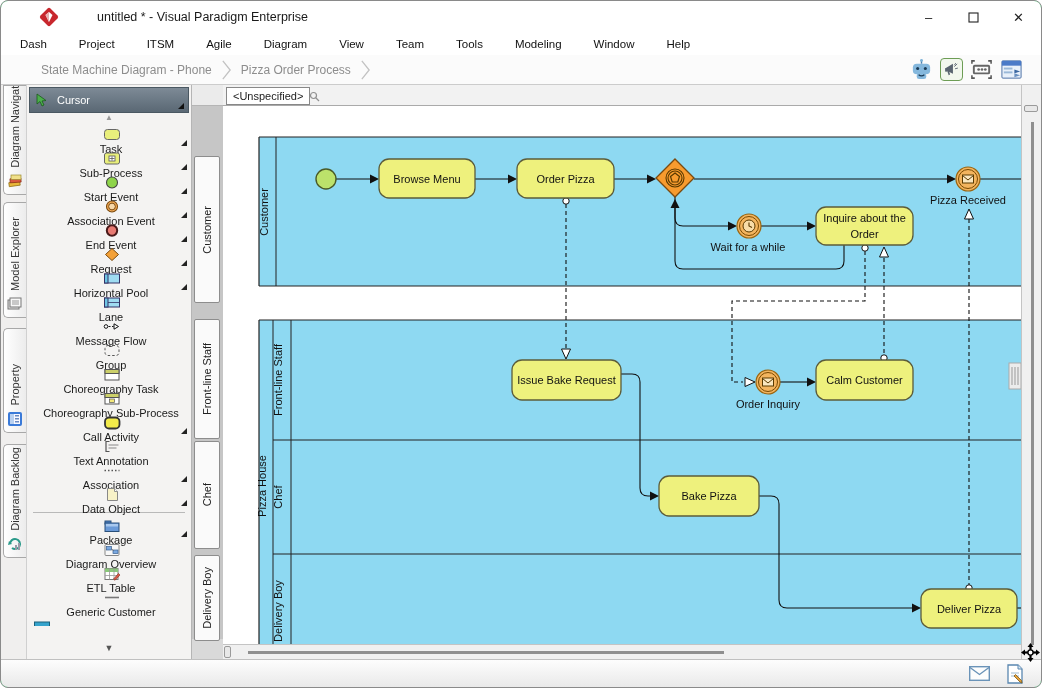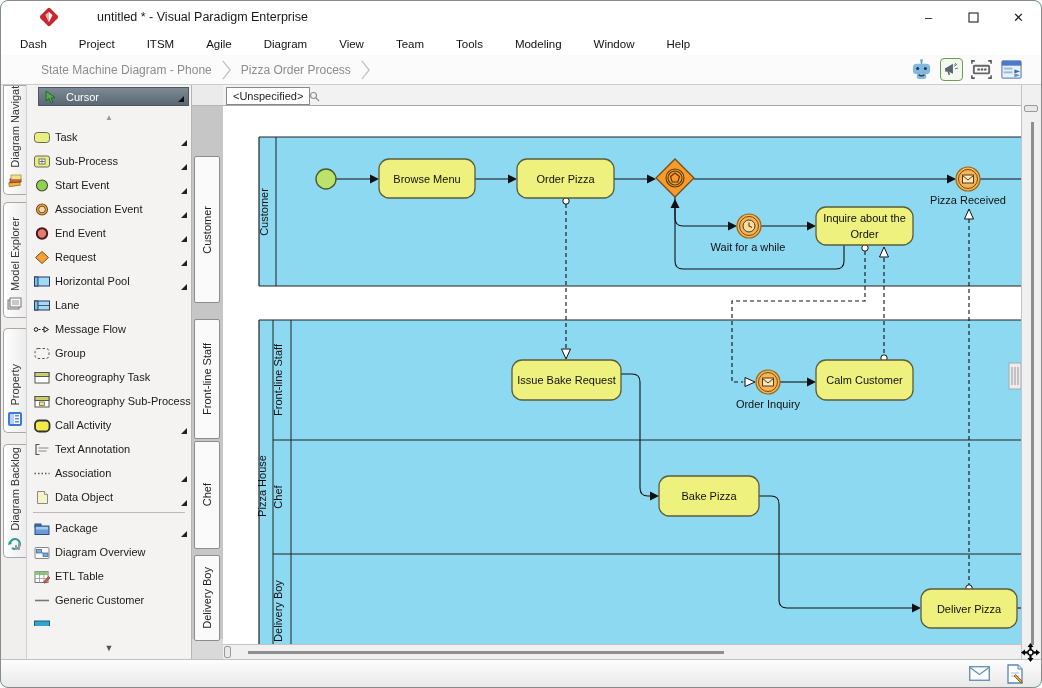--- a/index.html
+++ b/index.html
@@ -20,26 +20,26 @@
 .tb-icon { width:23px; height:23px; display:flex; align-items:center; justify-content:center; }
 .tb-boxed { border:1.5px solid #6d9d55; border-radius:4px; background:#f2f8ee; }
 .main { flex:1; display:flex; min-height:0; }
 
 .side-tabs { width:26px; background:#f0efee; position:relative; flex:0 0 26px; border-right:1px solid #d0d0d0; }
 .stab { position:absolute; left:2px; width:23px; border:1px solid #a8a8a8; border-right:none; border-radius:5px 0 0 5px; background:linear-gradient(90deg,#ffffff,#ececec); display:flex; flex-direction:column; align-items:center; justify-content:flex-end; padding-bottom:5px; overflow:hidden; }
 .stab .vtext { writing-mode:vertical-rl; transform:rotate(180deg); font-size:11px; color:#333; flex:0 0 auto; margin-bottom:5px; }
 .stab svg { flex:0 0 auto; }
 
 .palette { width:165px; background:#f4f3f2; position:relative; flex:0 0 165px; border-right:1px solid #b5b5b5; overflow:hidden; }
-.cursor-row { position:absolute; top:2px; left:11px; right:2px; height:19px; background:linear-gradient(#7d8a96,#5a6874); border:1px solid #4a5862; display:flex; align-items:center; color:#fff; font-size:11px; }
+.cursor-row { position:absolute; top:2px; left:2px; right:2px; height:26px; background:linear-gradient(#7d8a96,#5a6874); border:1px solid #4a5862; display:flex; align-items:center; color:#fff; font-size:11px; }
 .cursor-row .picon { margin-left:3px; }
 .cursor-row .plabel { margin-left:6px; color:#fff; }
 .pal-up { position:absolute; top:28px; left:0; right:0; text-align:center; font-size:8px; color:#999; }
 .prows { position:absolute; top:40px; left:0; right:0; }
-.prow { height:24px; display:flex; align-items:center; position:relative; }
+.prow { height:24px; display:flex; align-items:center; position:relative;flex-direction:column; }
 .picon { width:18px; height:16px; margin-left:6px; display:flex; align-items:center; justify-content:center; flex:0 0 18px; }
 .plabel { margin-left:4px; font-size:11px; color:#1a1a1a; white-space:nowrap; }
 .fly { position:absolute; right:4px; bottom:3px; width:0; height:0; border-left:6px solid transparent; border-bottom:6px solid #222; }
 .pdivider { height:7px; display:flex; align-items:center; }
 .pdivider div { height:1px; background:#b9b9b9; margin:0 6px; width:100%; }
 .prow.partial { height:14px; overflow:hidden; align-items:flex-start; }
 .pal-down { position:absolute; bottom:6px; left:0; right:0; text-align:center; font-size:9px; color:#555; }
 
 .fstrip { width:31px; flex:0 0 31px; background:#c6c6c6; position:relative; }
 .fs-top { position:absolute; top:0; left:0; right:0; height:21px; background:#ebebeb; border-bottom:1px solid #b5b5b5; }

